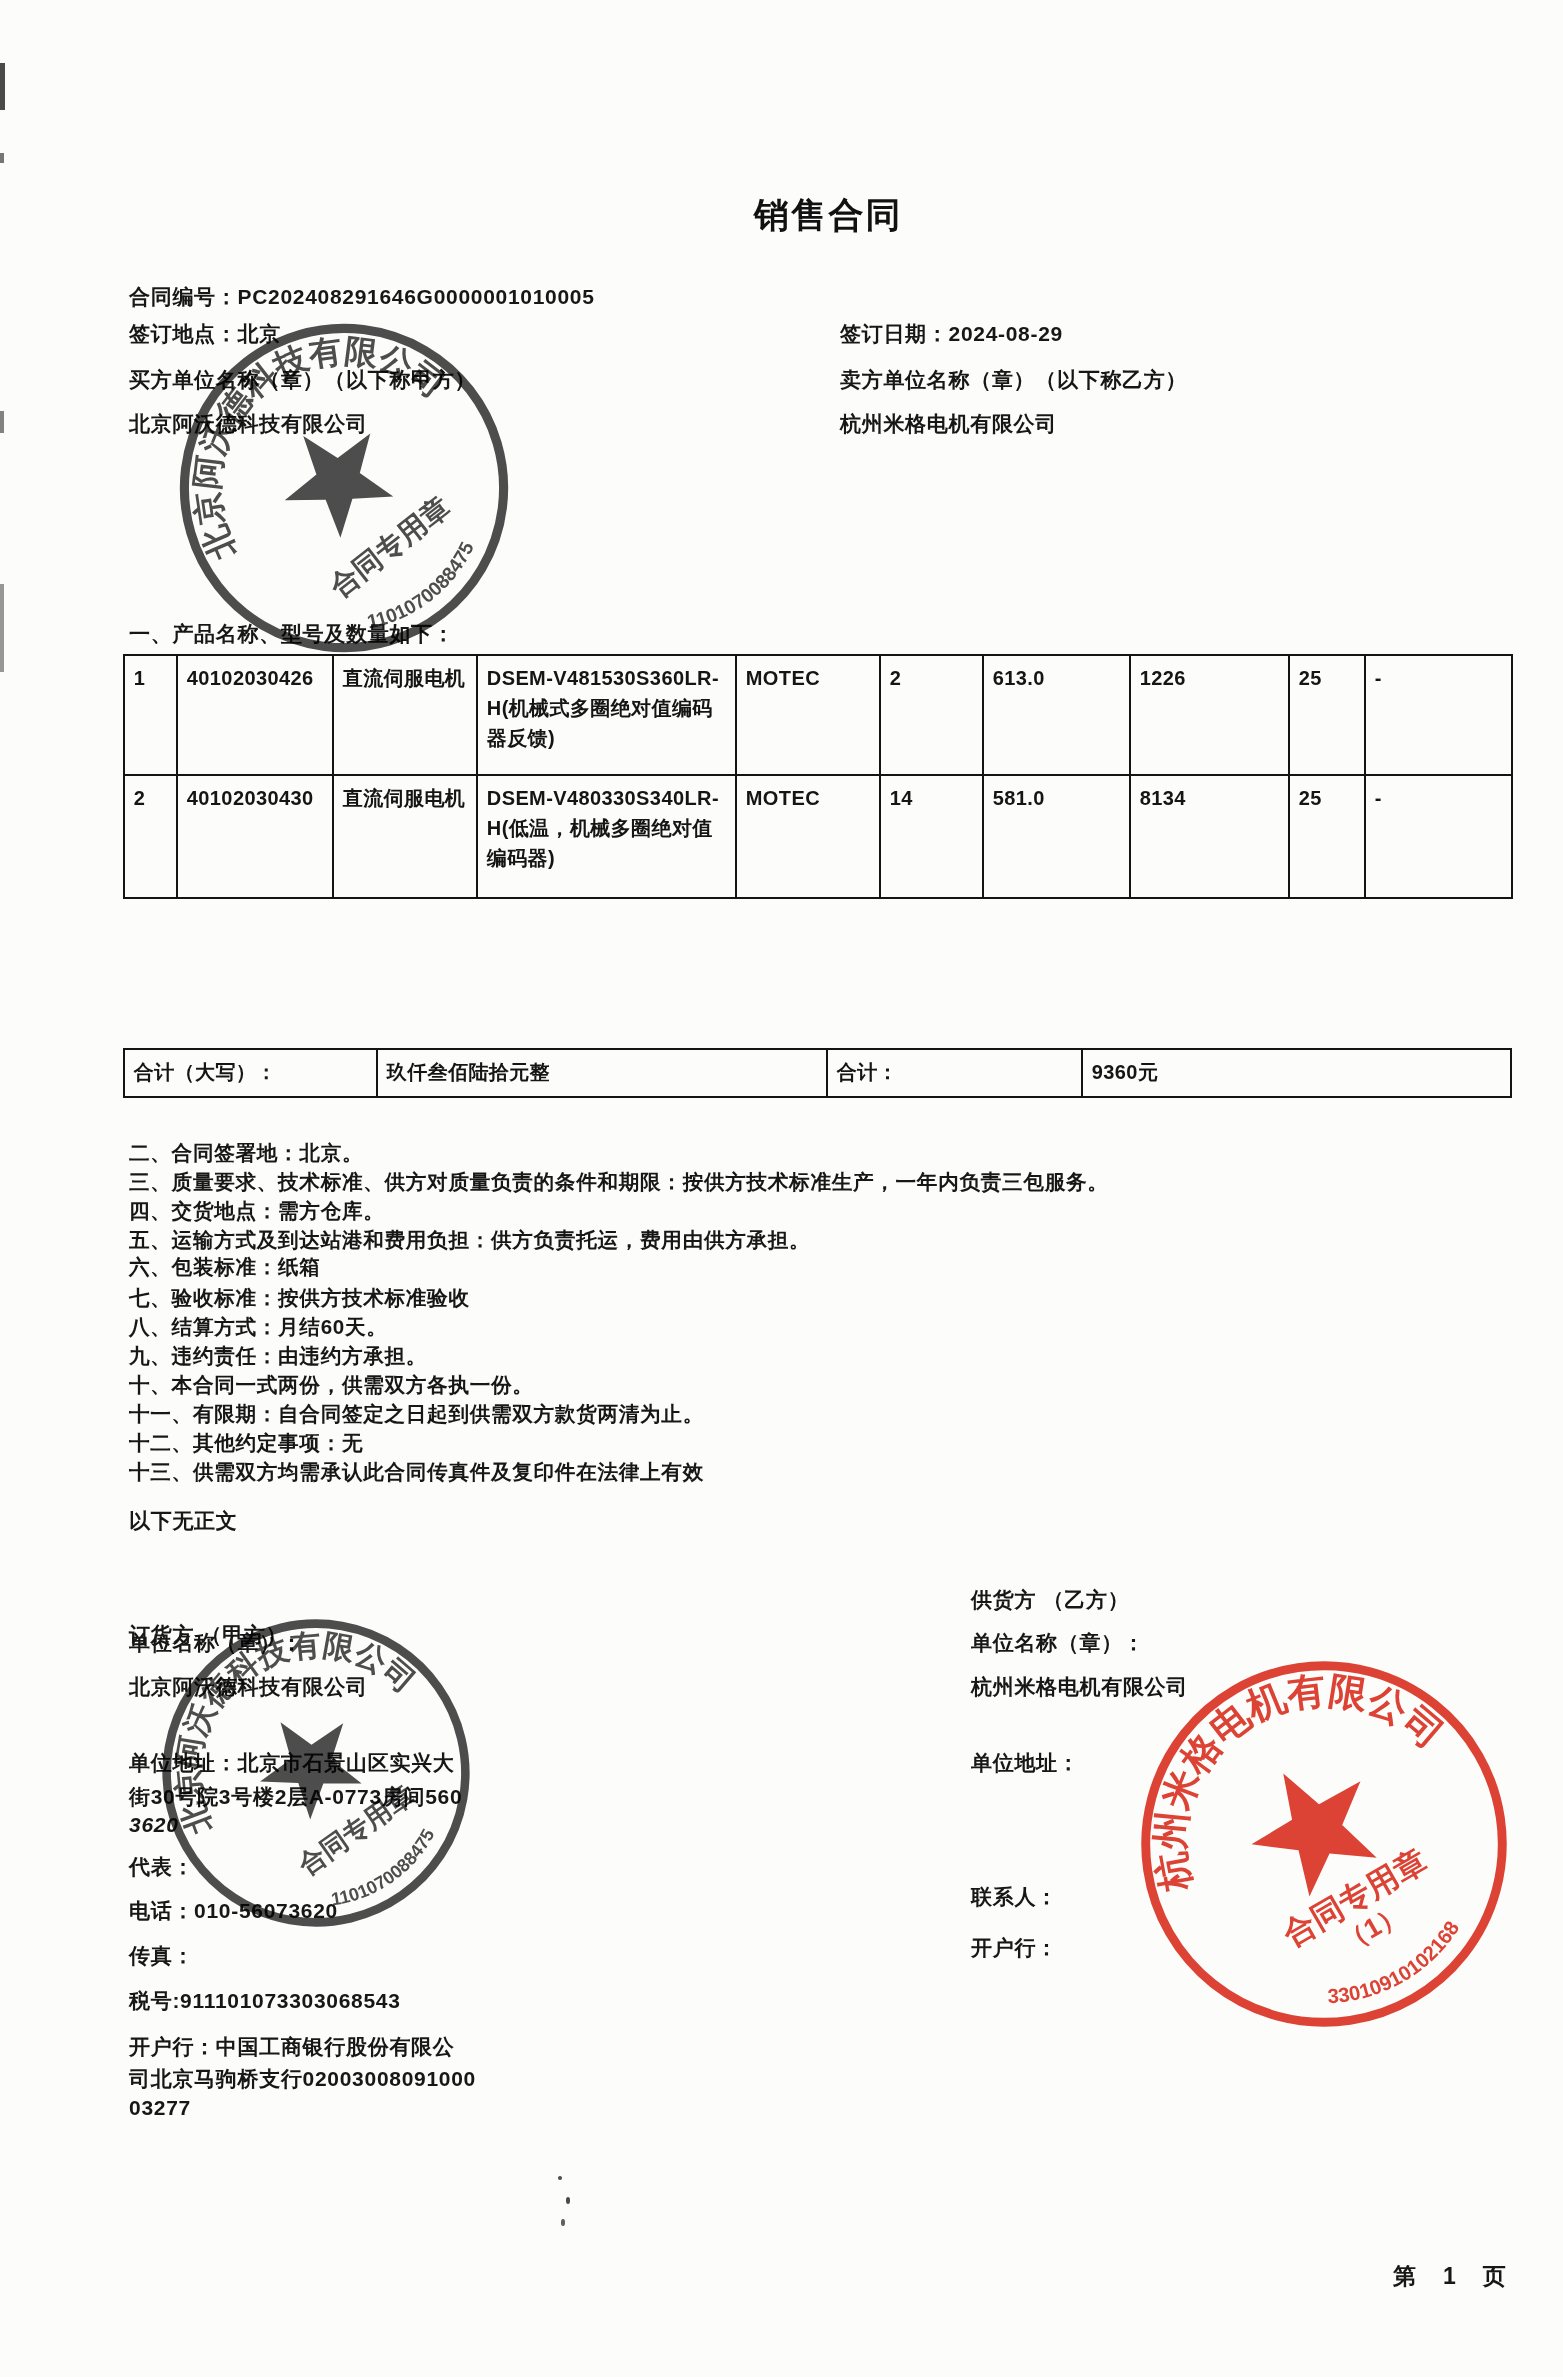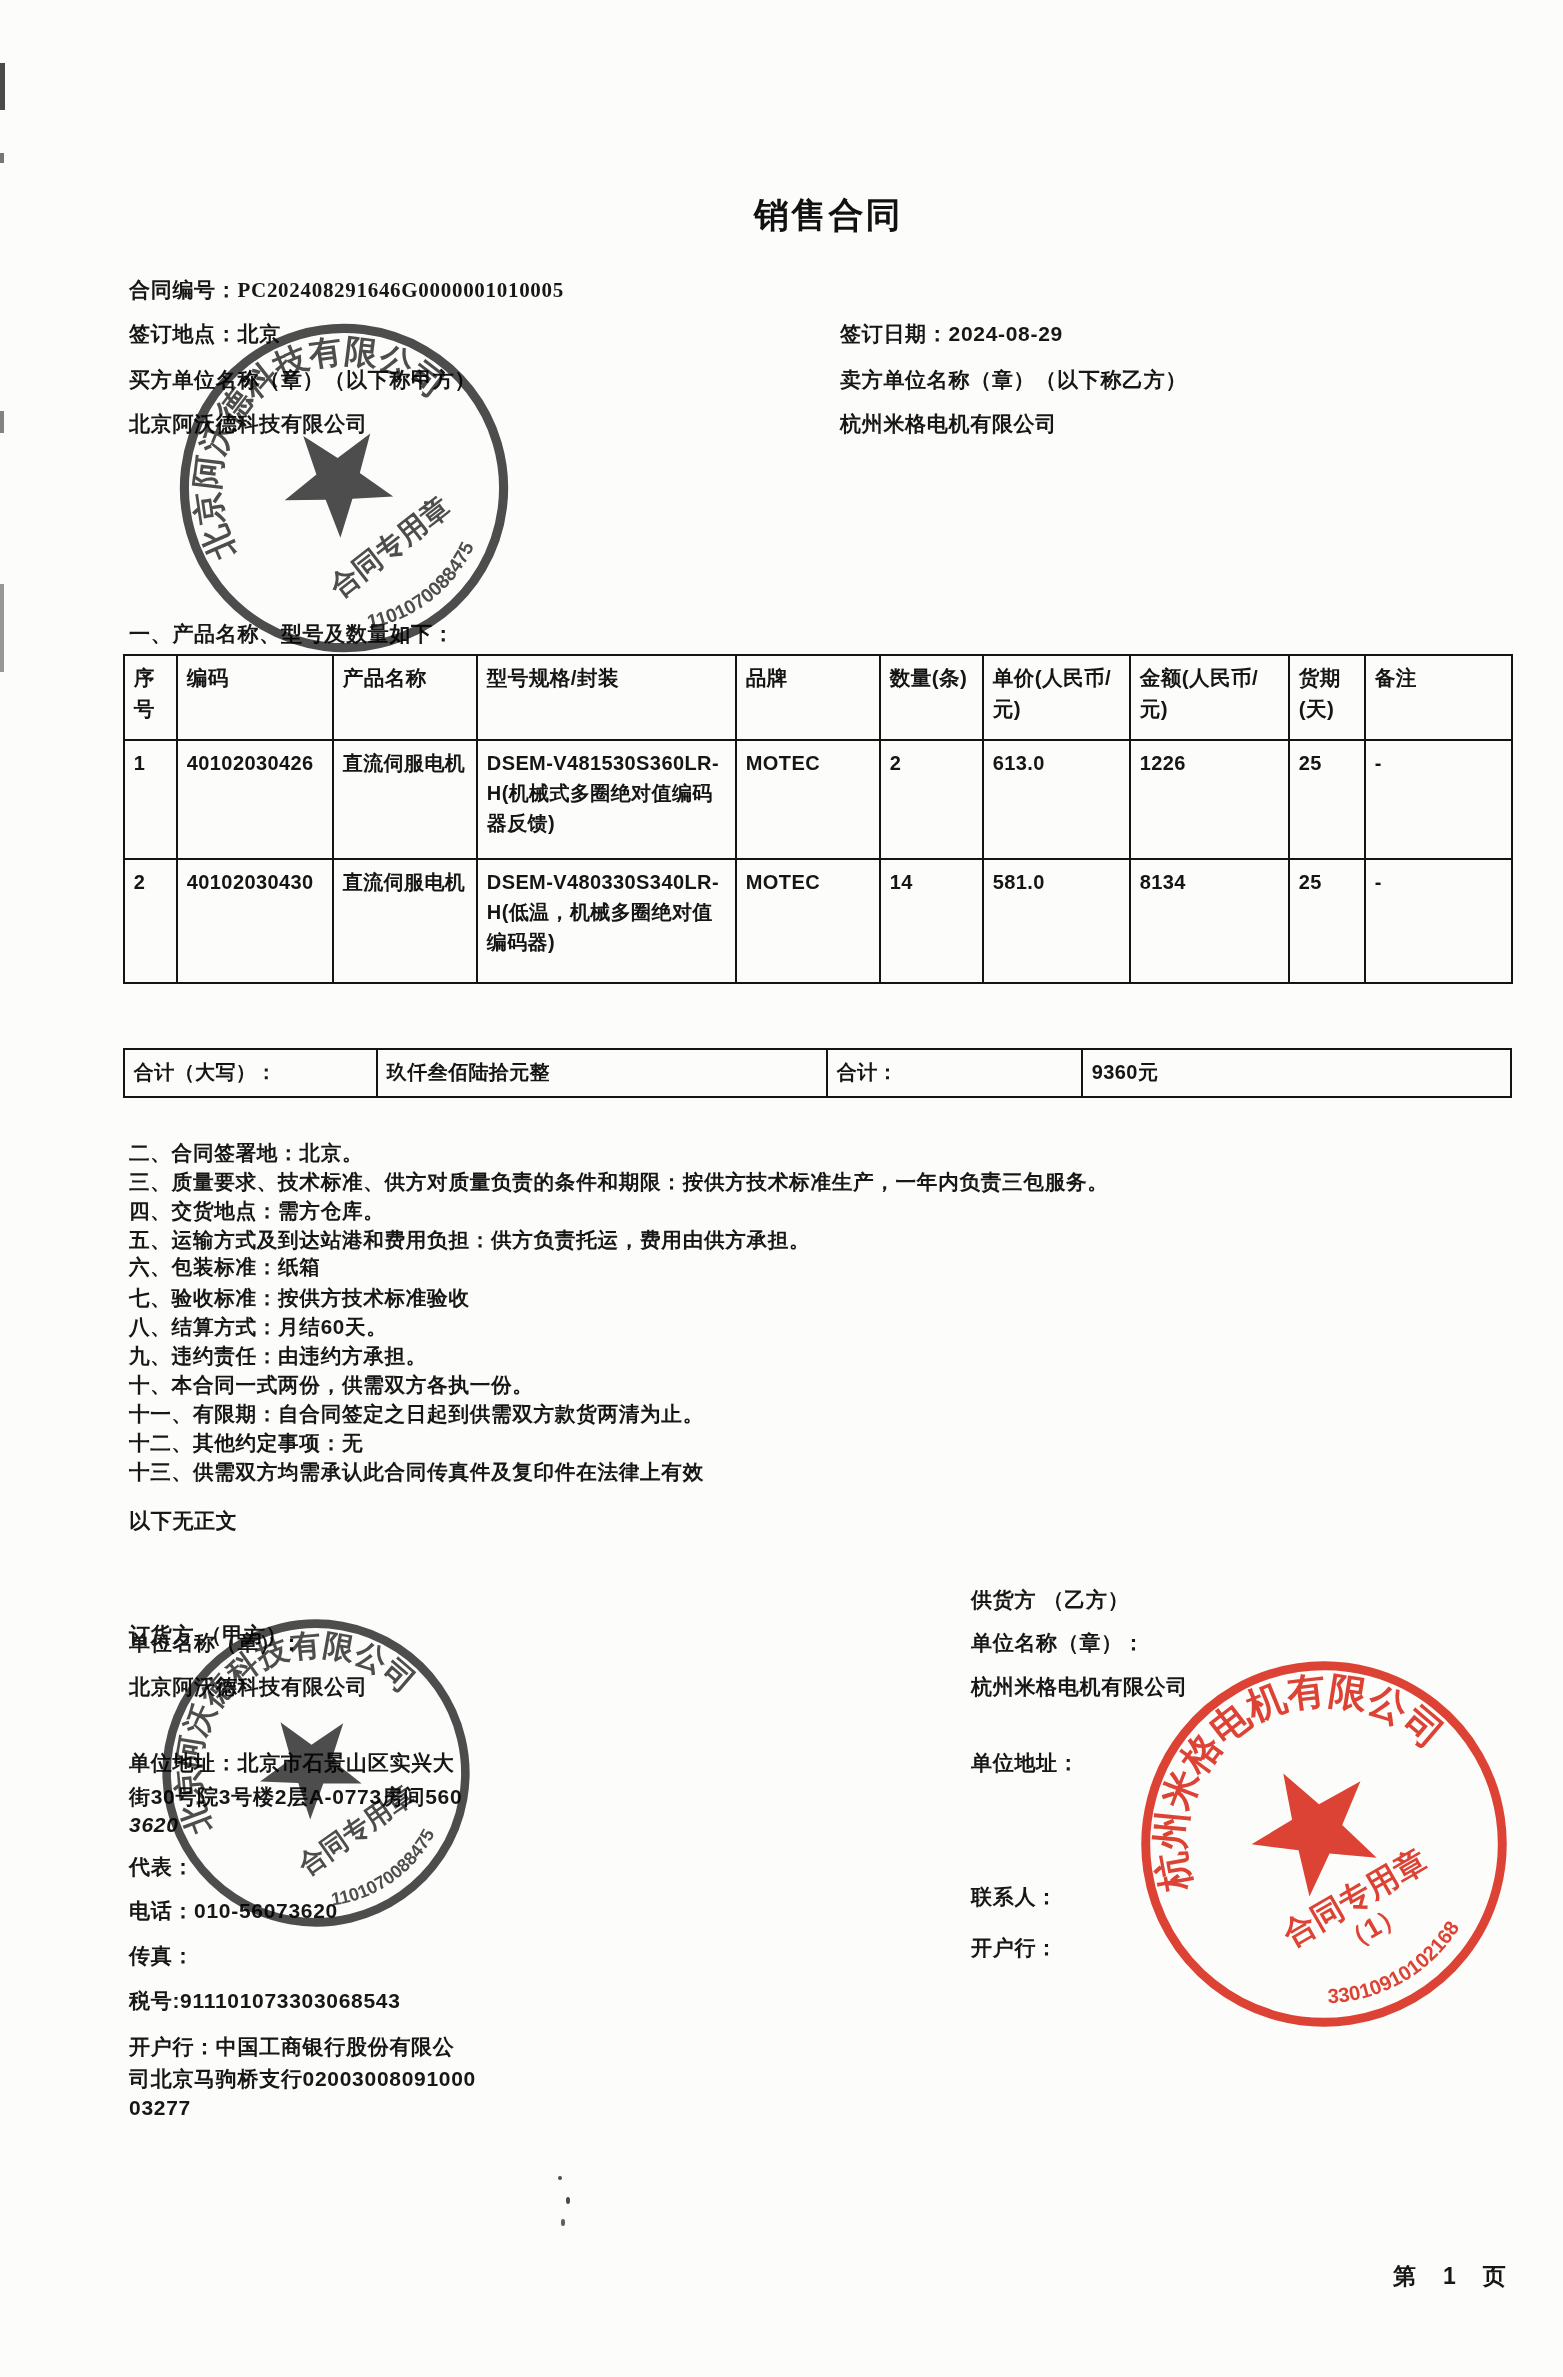--- a/index.html
+++ b/index.html
@@ -27,21 +27,21 @@
   .stamp svg{overflow:visible;}
   .ink-black{opacity:0.82;}
   .ink-red{opacity:0.93;}
   .artifact{position:absolute;background:#1d1d1d;}
 </style>
 </head>
 <body>
 
 <div class="abs title" style="left:754px;top:192px;">销售合同</div>
 
-<div class="abs t29" style="left:129px;top:278px;font-family:Liberation Serif, serif;">
+<div class="abs t29" style="left:129px;top:284px;">
   <span>合同编号：</span><span>PC202408291646G0000001010005</span>
 </div>
 
 <div class="abs t29" style="left:129px;top:321px;">签订地点：北京</div>
 <div class="abs t29" style="left:840px;top:321px;">签订日期：2024-08-29</div>
 
 <div class="abs t29" style="left:129px;top:367px;">买方单位名称（章）（以下称甲方）</div>
 <div class="abs t29" style="left:840px;top:367px;">卖方单位名称（章）（以下称乙方）</div>
 
 <div class="abs t29" style="left:129px;top:411px;">北京阿沃德科技有限公司</div>
@@ -56,32 +56,20 @@
       <col style="width:144px">
     <col style="width:259px">
       <col style="width:144px">
       <col style="width:103px">
     <col style="width:147px">
       <col style="width:159px">
       <col style="width:76px">
     <col style="width:147px">
   </colgroup>
   <tbody>
-      <tr class="hdr">
-    <td style="height:68px">序号</td>
-    <td>编码</td>
-    <td>产品名称</td>
-    <td>型号规格/封装</td>
-    <td>品牌</td>
-    <td>数量(条)</td>
-    <td>单价(人民币/元)</td>
-    <td>金额(人民币/元)</td>
-    <td>货期(天)</td>
-    <td>备注</td>
-  </tr>
   <tr>
     <td style="height:103px">1</td>
     <td>40102030426</td>
     <td>直流伺服电机</td>
     <td>DSEM-V481530S360LR-H(机械式多圈绝对值编码器反馈)</td>
     <td>MOTEC</td>
     <td>2</td>
     <td>613.0</td>
     <td>1226</td>
     <td>25</td>

